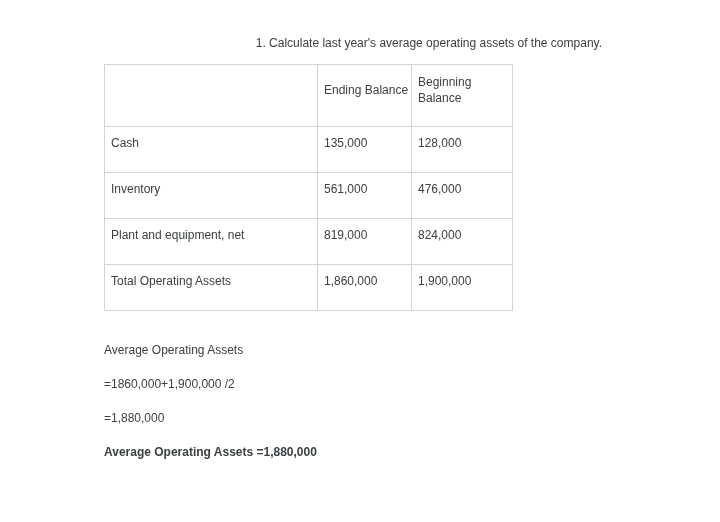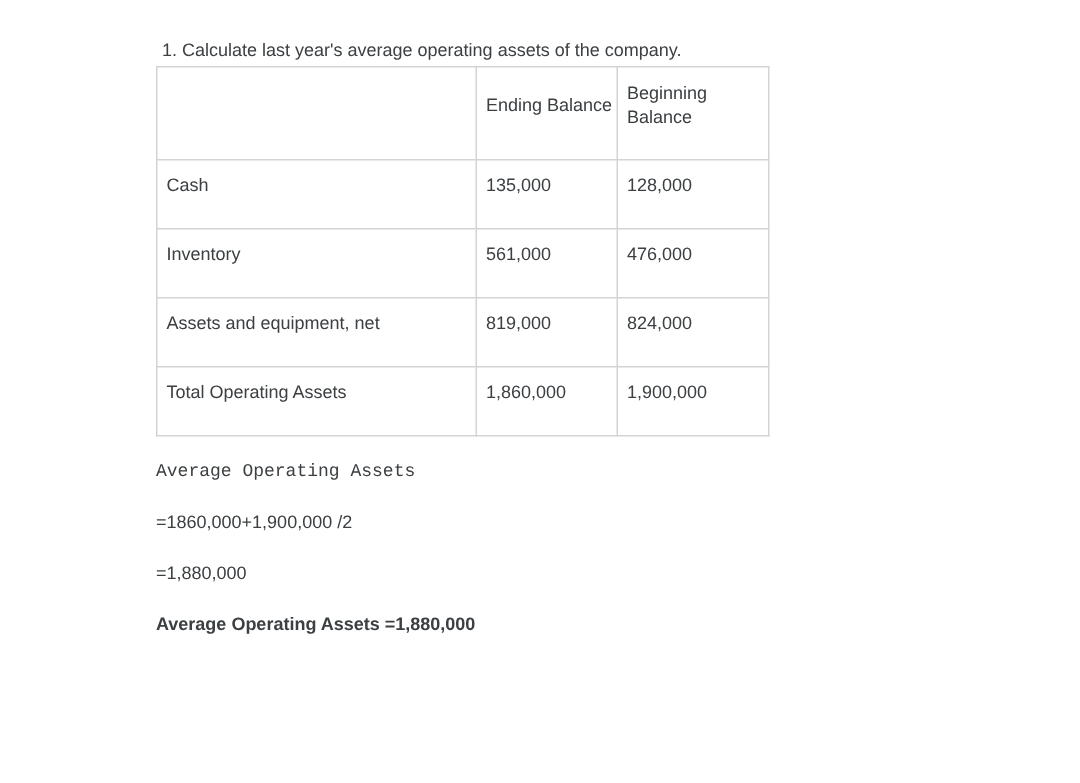--- a/index.html
+++ b/index.html
@@ -17,21 +17,22 @@
     color: #3c4043;
     -webkit-font-smoothing: antialiased;
   }
   .content {
     padding-top: 22px;
     padding-left: 104px;
     width: 616px;
   }
   .title {
     line-height: 14px;
-    margin: 4px;
+    margin: 14px;
+    text-align: right;
   }
   table.assets {
     border-collapse: collapse;
     table-layout: fixed;
     width: 408px;
     margin-top: 3px;
   }
   table.assets th,
   table.assets td {
     border: 1px solid #d4d4d4;
@@ -55,22 +56,21 @@
     padding: 8px 5px 8px 6px;
   }
   .solution {
     margin-top: 0;
   }
   .solution p {
     margin: 20px 0 0 0;
     line-height: 14px;
   }
   .solution p.first {
-    margin-top: 16px;
-    font-family: Liberation Mono, monospace;
+    margin-top: 32px;
   }
   .solution p.final {
     font-weight: bold;
   }
 </style>
 </head>
 <body>
 
 <div class="content">
 
@@ -94,21 +94,21 @@
         <td>Cash</td>
         <td>135,000</td>
         <td>128,000</td>
       </tr>
       <tr>
         <td>Inventory</td>
         <td>561,000</td>
         <td>476,000</td>
       </tr>
       <tr>
-        <td>Assets and equipment, net</td>
+        <td>Plant and equipment, net</td>
         <td>819,000</td>
         <td>824,000</td>
       </tr>
       <tr>
         <td>Total Operating Assets</td>
         <td>1,860,000</td>
         <td>1,900,000</td>
       </tr>
     </tbody>
   </table>

